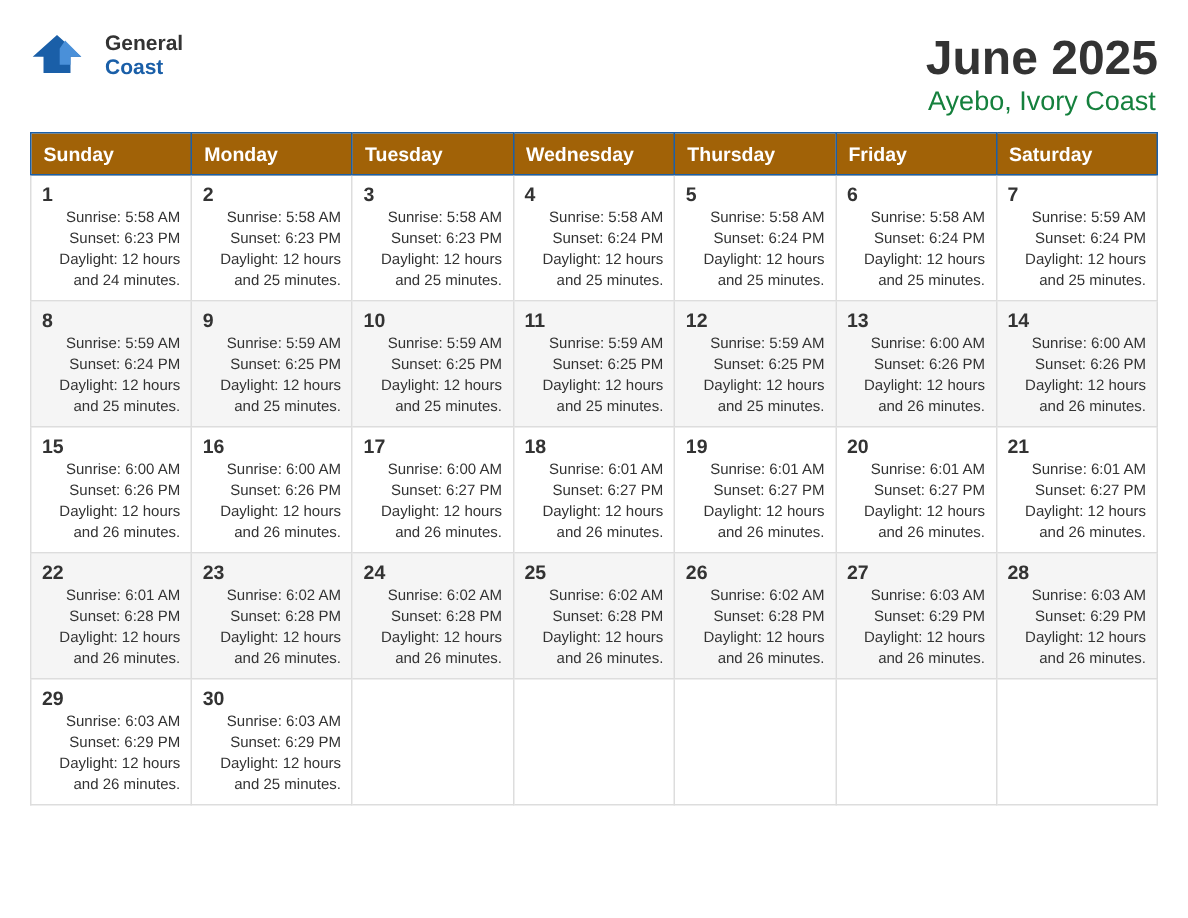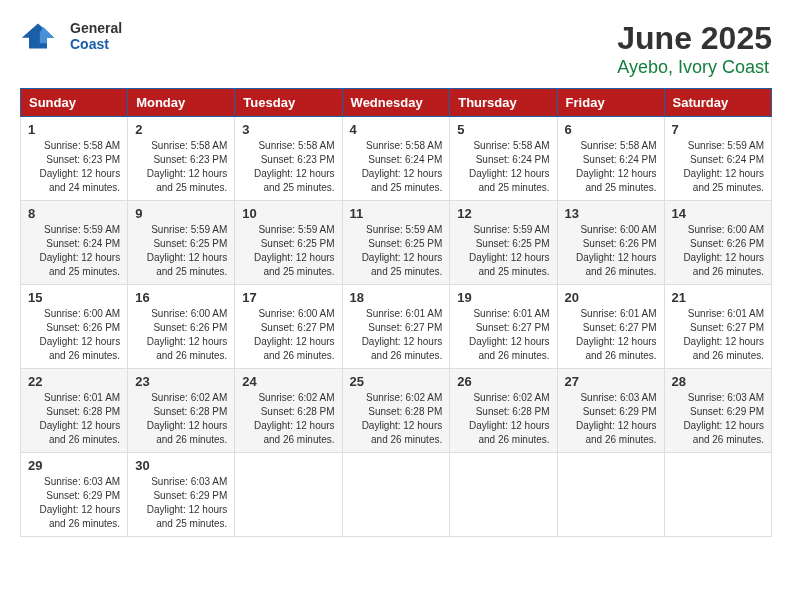--- a/index.html
+++ b/index.html
@@ -27,38 +27,38 @@
       font-size: 14px;
       font-weight: bold;
     }
     .logo-general { color: #333; }
     .logo-blue { color: #1a5fa8; }
     .logo-icon {
       width: 36px;
       height: 30px;
     }
     .title-section {
-      text-align: left;
+      text-align: center;
     }
     .month-year {
       font-size: 32px;
       font-weight: bold;
       color: #333;
     }
     .location {
       font-size: 18px;
       color: #15803d;
     }
     .calendar {
       width: 100%;
       border-collapse: collapse;
       border: 1px solid #ccc;
     }
     .calendar th {
-      background: #b91c1c;
+      background: #a16207;
       color: #fff;
       padding: 6px 8px;
       text-align: left;
       font-size: 13px;
       font-weight: bold;
       border: 1px solid #1a5fa8;
     }
     .calendar td {
       vertical-align: top;
       padding: 5px 7px;

